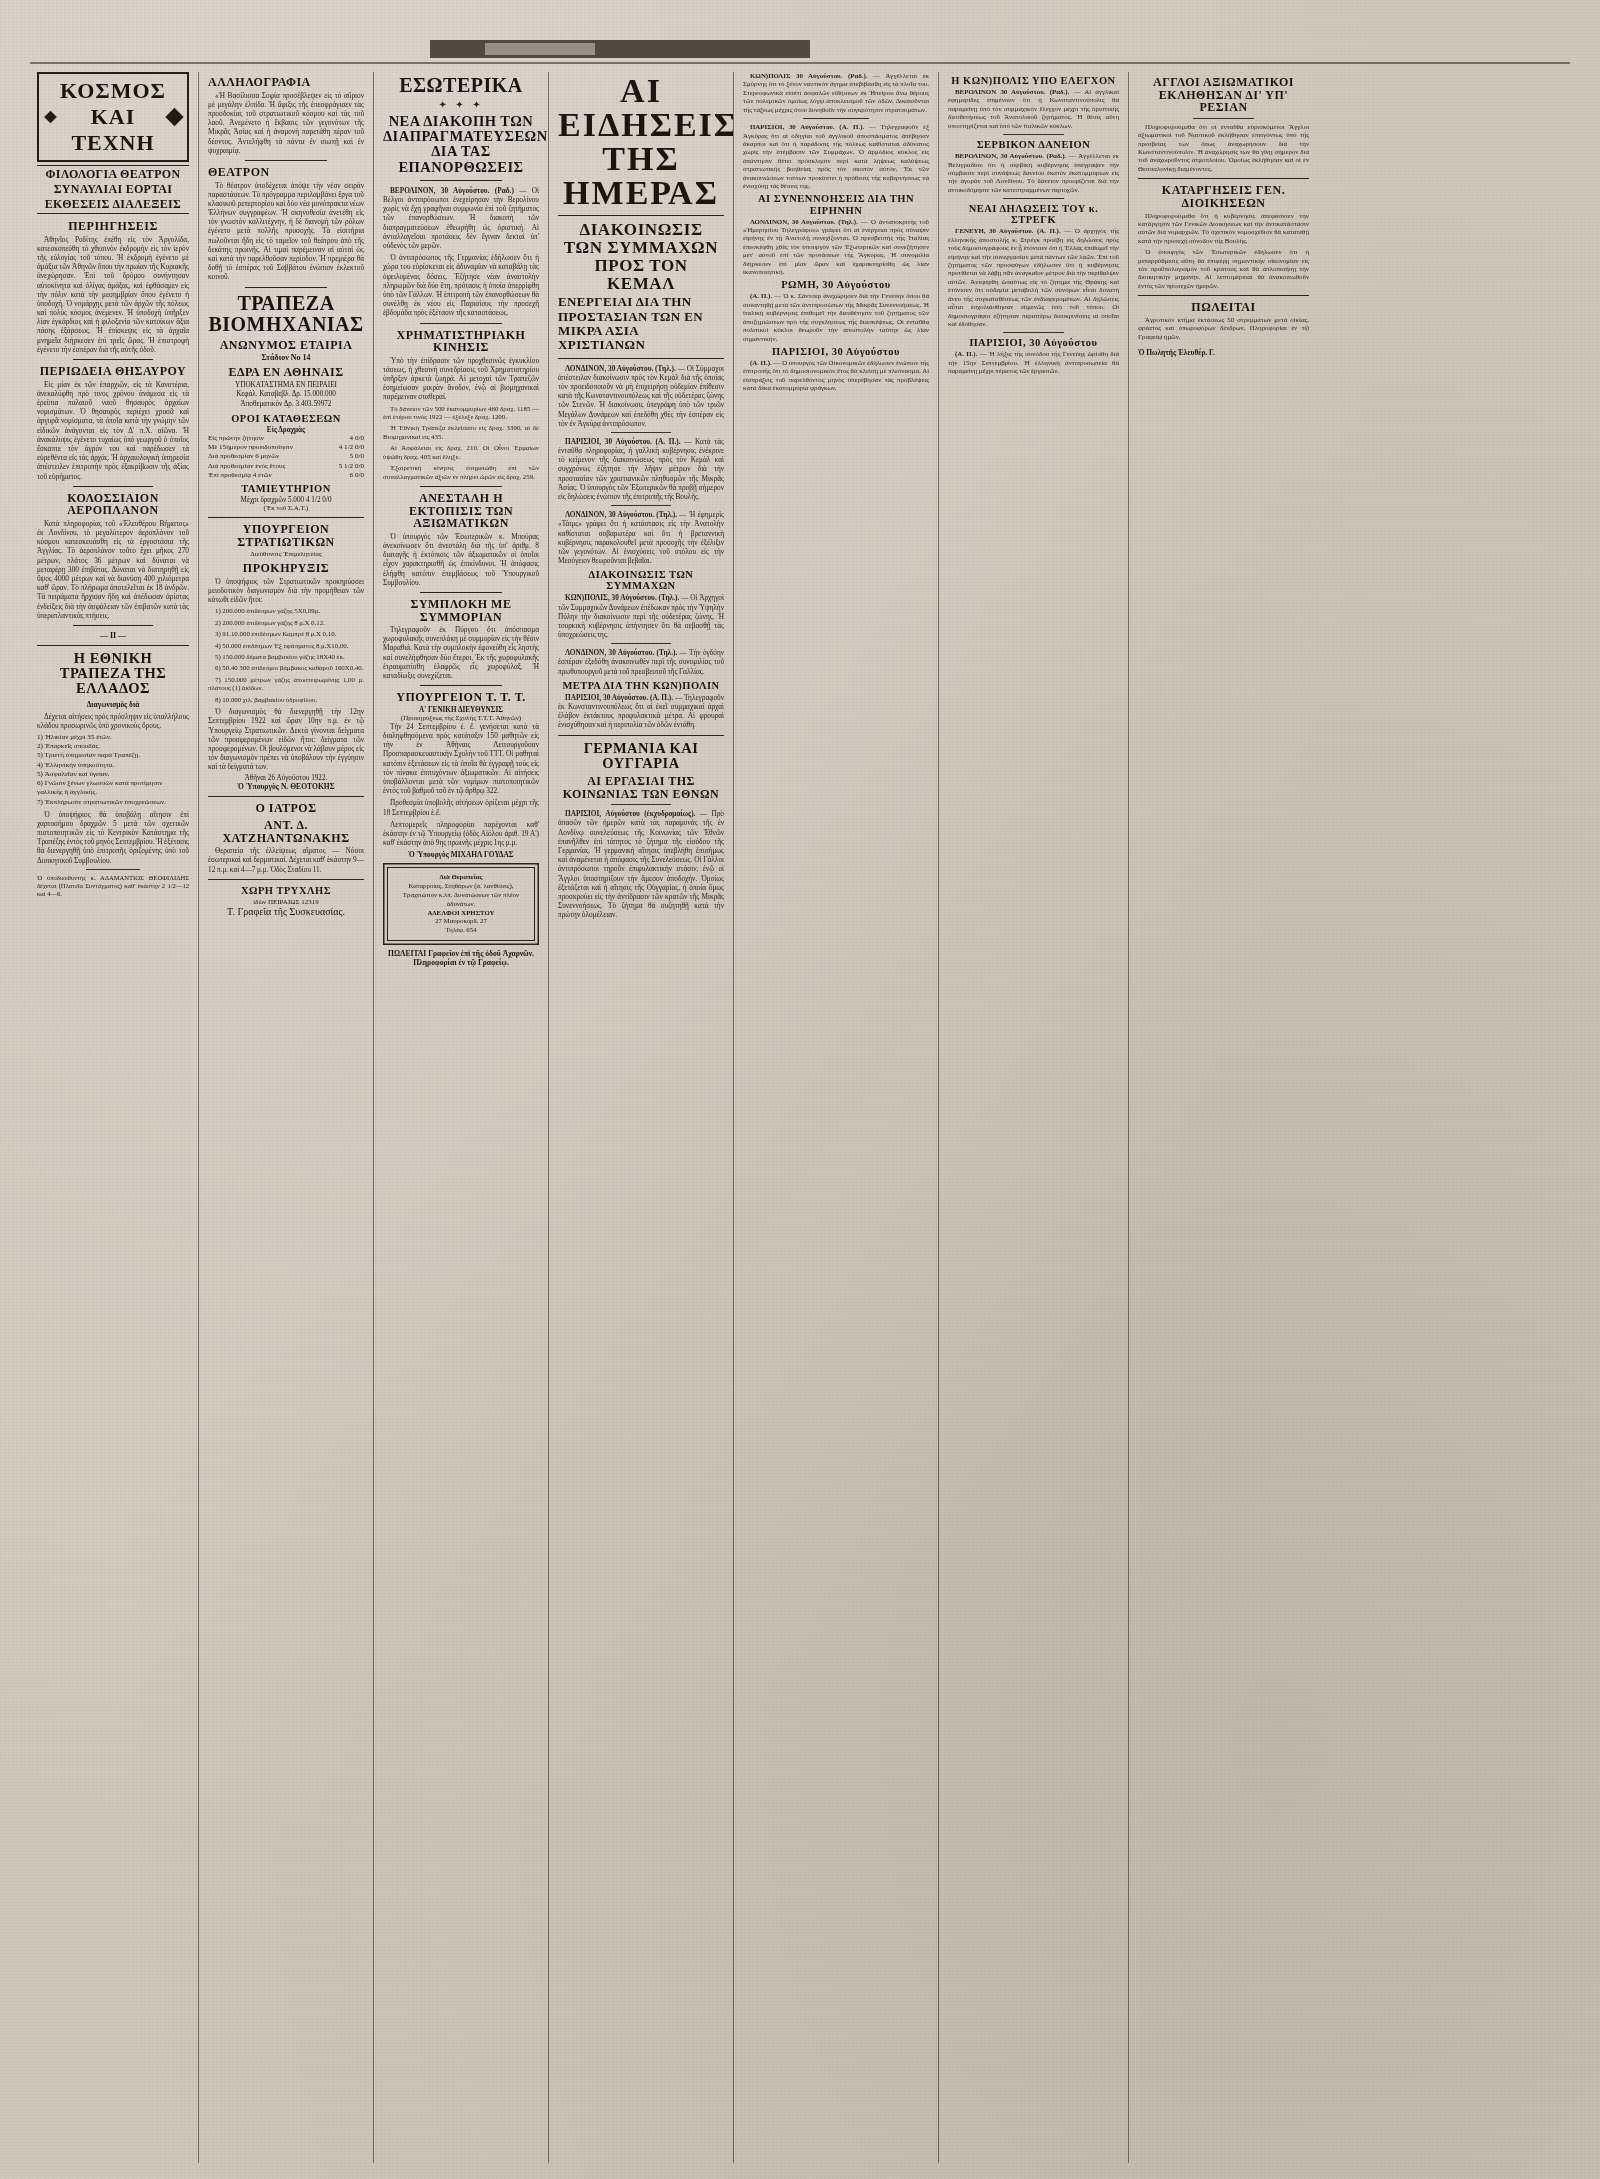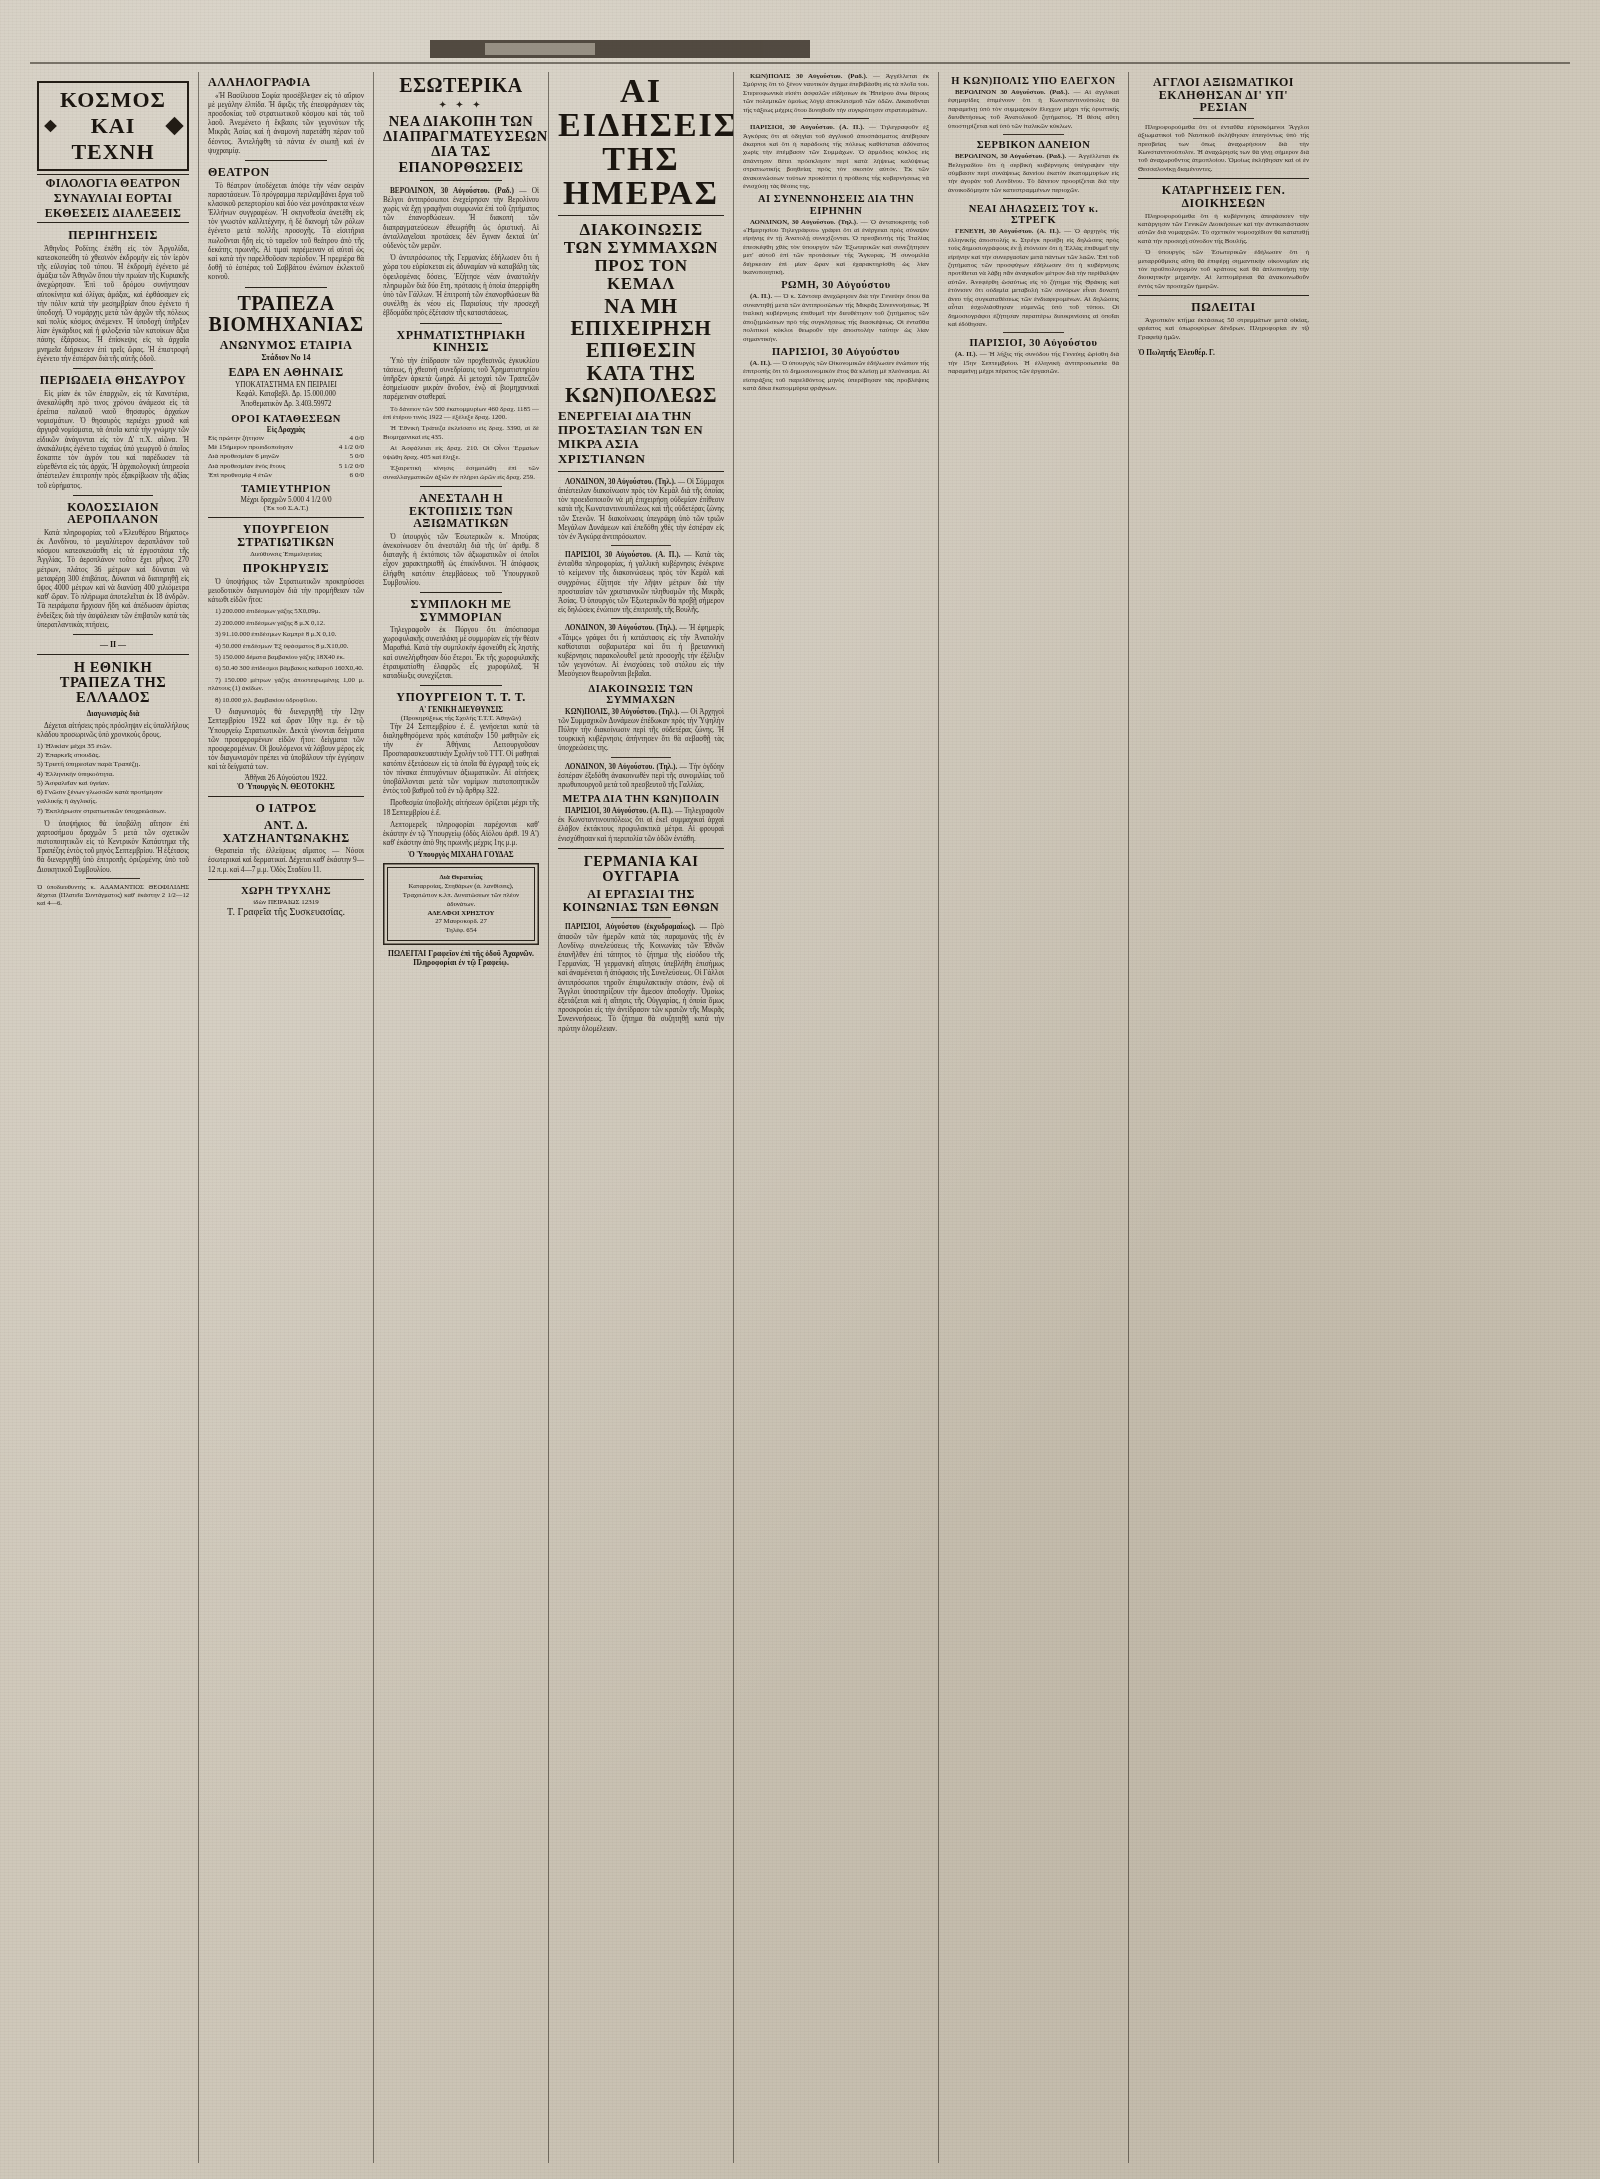--- a/index.html
+++ b/index.html
@@ -67,21 +67,21 @@
   .hd-xs{font-size:10.5px;margin:3px 0 2px;}
 
   .kosmos{
     border:2px solid #231d16;
     padding:4px 20px;
     text-align:center;
     font-size:22px;
     font-weight:bold;
     letter-spacing:1px;
     position:relative;
-    margin-top:9px;
+    margin-top:0;
   }
   .kosmos .diamond{
     position:absolute;right:6px;top:50%;transform:translateY(-50%) rotate(45deg);
     width:13px;height:13px;background:#221c15;
   }
   .kosmos .diamond2{
     position:absolute;left:7px;top:50%;transform:translateY(-50%) rotate(45deg);
     width:9px;height:9px;background:#221c15;
   }
   .subline{
@@ -375,21 +375,20 @@
         <div>27 Μαυροκορδ. 27</div>
         <div>Τηλέφ. 654</div>
       </div>
       <div class="center bold" style="font-size:7.6px">ΠΩΛΕΙΤΑΙ Γραφεῖον ἐπὶ τῆς ὁδοῦ Ἀχαρνῶν. Πληροφορίαι ἐν τῷ Γραφείῳ.</div>
     </div>
 
     <div class="col c4">
       <div class="big-title">ΑΙ ΕΙΔΗΣΕΙΣ ΤΗΣ ΗΜΕΡΑΣ</div>
       <div class="dash-full"></div>
       <div class="sub-title">ΔΙΑΚΟΙΝΩΣΙΣ ΤΩΝ ΣΥΜΜΑΧΩΝ ΠΡΟΣ ΤΟΝ ΚΕΜΑΛ</div>
-      <div class="sub-title2">ΝΑ ΜΗ ΕΠΙΧΕΙΡΗΣΗ ΕΠΙΘΕΣΙΝ ΚΑΤΑ ΤΗΣ ΚΩΝ)ΠΟΛΕΩΣ</div>
       <div class="sub-title3">ΕΝΕΡΓΕΙΑΙ ΔΙΑ ΤΗΝ ΠΡΟΣΤΑΣΙΑΝ ΤΩΝ ΕΝ ΜΙΚΡΑ ΑΣΙΑ ΧΡΙΣΤΙΑΝΩΝ</div>
       <div class="dash-full"></div>
 
       <div class="body-text news-item">
         <p><span class="dateline">ΛΟΝΔΙΝΟΝ, 30 Αὐγούστου. (Τηλ.).</span> <span>— Οἱ Σύμμαχοι ἀπέστειλαν διακοίνωσιν πρὸς τὸν Κεμὰλ διὰ τῆς ὁποίας τὸν προειδοποιοῦν νὰ μὴ ἐπιχειρήσῃ οὐδεμίαν ἐπίθεσιν κατὰ τῆς Κωνσταντινουπόλεως καὶ τῆς οὐδετέρας ζώνης τῶν Στενῶν. Ἡ διακοίνωσις ὑπεγράφη ὑπὸ τῶν τριῶν Μεγάλων Δυνάμεων καὶ ἐπεδόθη χθὲς τὴν ἑσπέραν εἰς τὸν ἐν Ἀγκύρᾳ ἀντιπρόσωπον.</span></p>
       </div>
       <div class="dash-thin"></div>
       <div class="body-text news-item">
         <p><span class="dateline">ΠΑΡΙΣΙΟΙ, 30 Αὐγούστου. (Α. Π.).</span> <span>— Κατὰ τὰς ἐνταῦθα πληροφορίας, ἡ γαλλικὴ κυβέρνησις ἐνέκρινε τὸ κείμενον τῆς διακοινώσεως πρὸς τὸν Κεμὰλ καὶ συγχρόνως ἐζήτησε τὴν λῆψιν μέτρων διὰ τὴν προστασίαν τῶν χριστιανικῶν πληθυσμῶν τῆς Μικρᾶς Ἀσίας. Ὁ ὑπουργὸς τῶν Ἐξωτερικῶν θὰ προβῇ σήμερον εἰς δηλώσεις ἐνώπιον τῆς ἐπιτροπῆς τῆς Βουλῆς.</span></p>
       </div>

